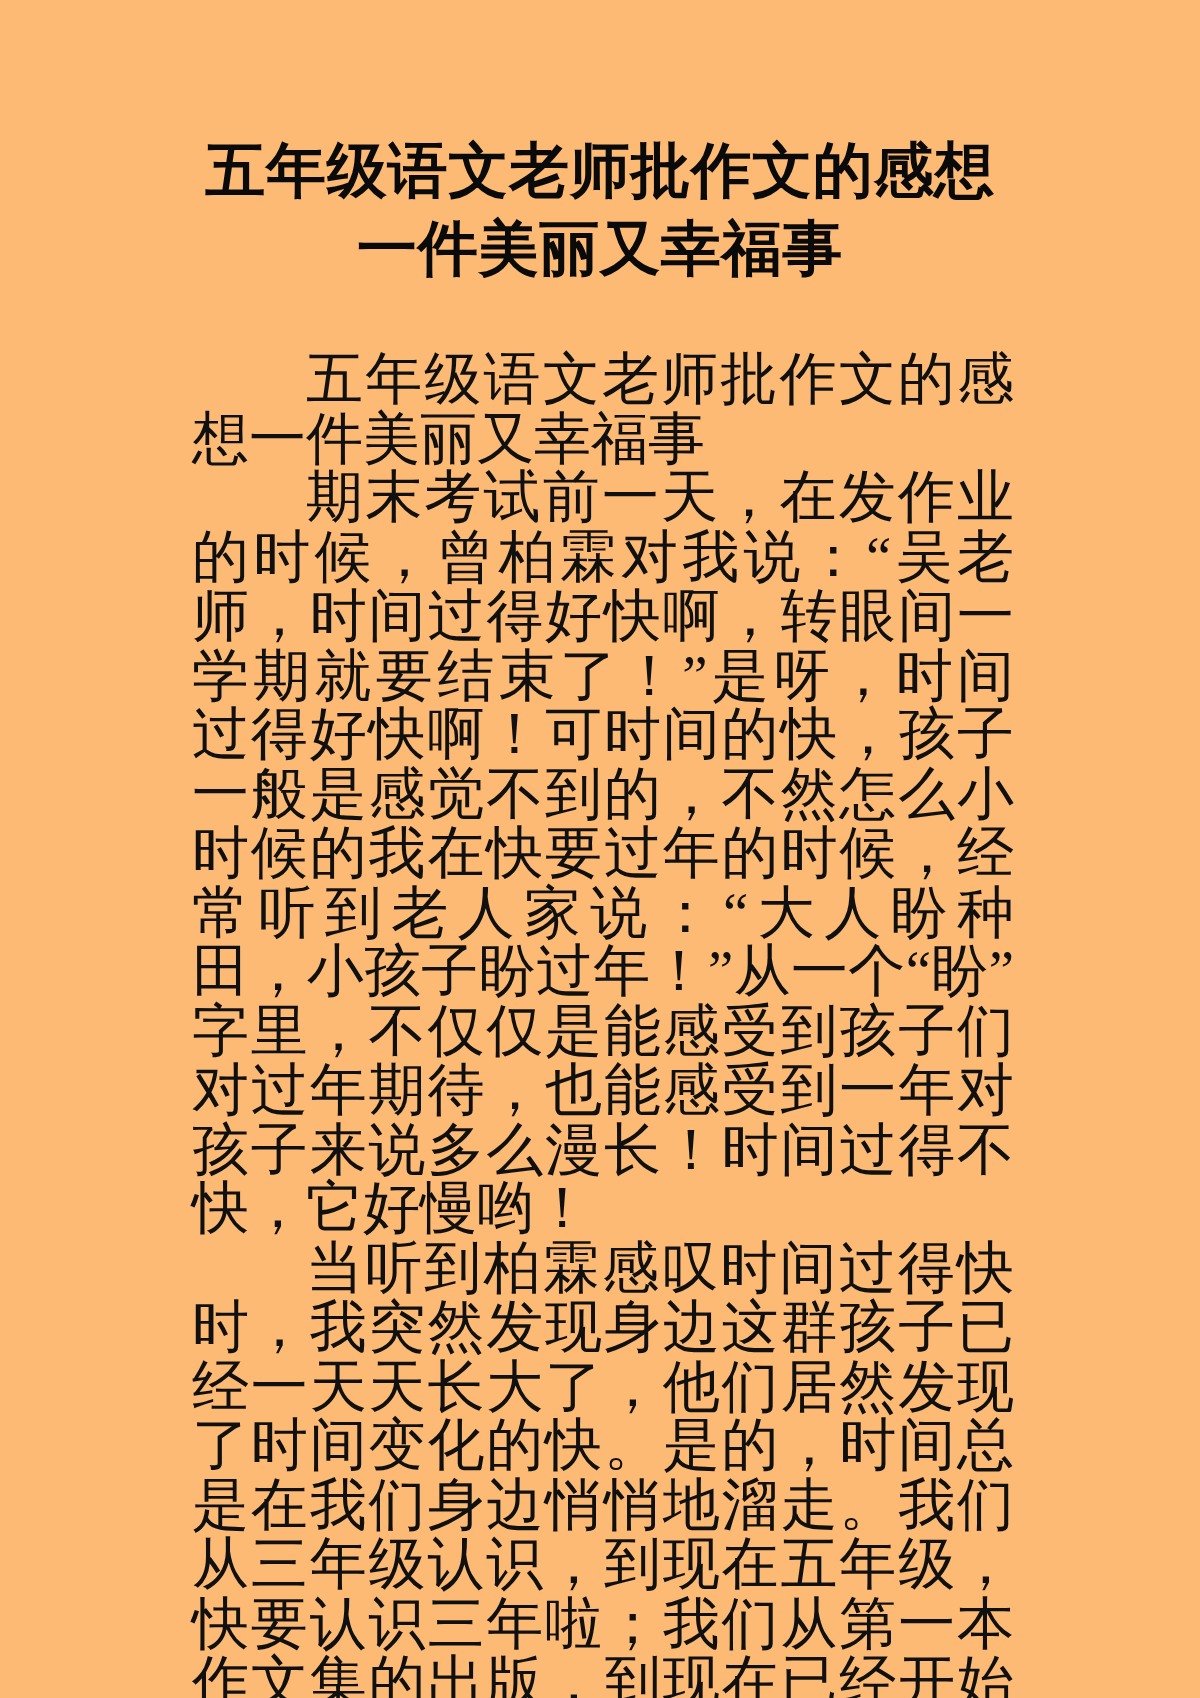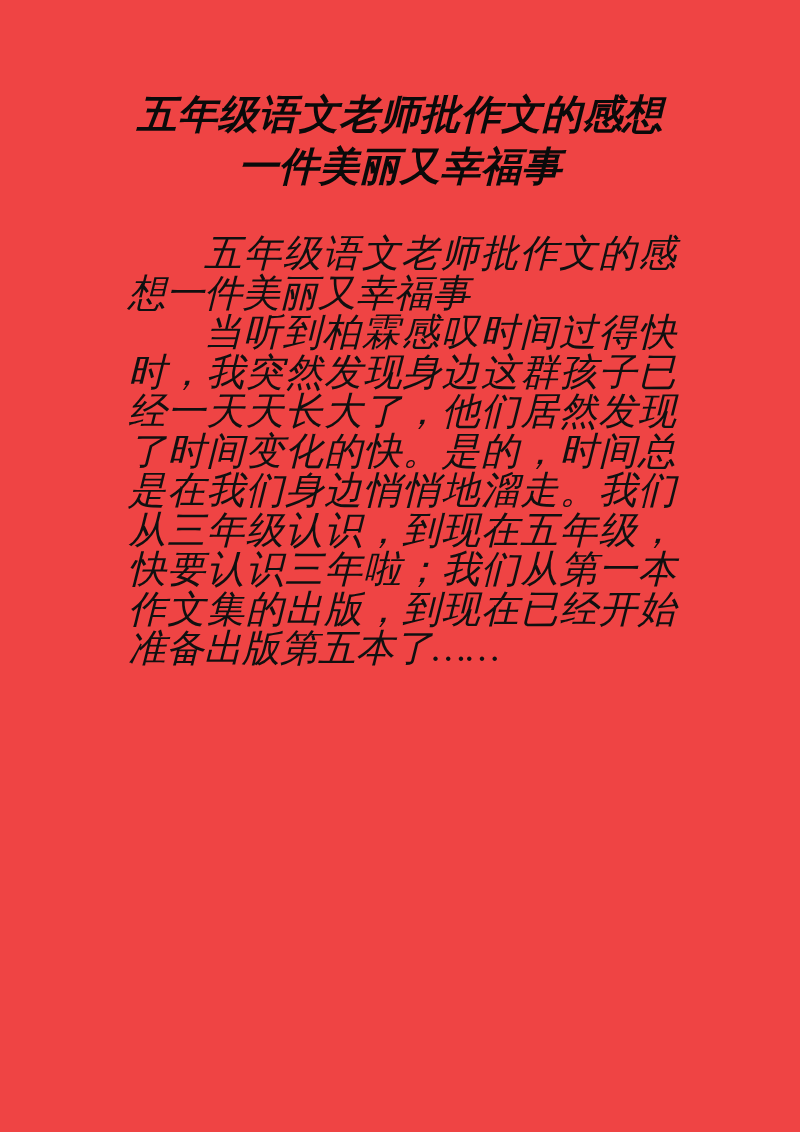--- a/index.html
+++ b/index.html
@@ -7,24 +7,23 @@
     margin: 0;
     padding: 0;
     background: #ffffff;
   }
 
   .page {
     position: relative;
     width: 800px;
     height: 1132px;
     margin: 0 auto;
-    background: #ef4444;
+    background: #fdba74;
     overflow: hidden;
     box-sizing: border-box;
-    font-style: italic;
   }
 
   
   .doc-title {
     position: absolute;
     top: 88px;
     left: 118px;
     width: 564px;
     font-family: "Liberation Sans", "DejaVu Sans", sans-serif;
     font-weight: 700;
@@ -60,17 +59,18 @@
 </style>
 </head>
 <body>
 
 <div class="page">
 
   <h1 class="doc-title">五年级语文老师批作文的感想一件美丽又幸福事</h1>
 
   <div class="doc-body">
     <p>五年级语文老师批作文的感想一件美丽又幸福事</p>
+    <p>期末考试前一天，在发作业的时候，曾柏霖对我说：“吴老师，时间过得好快啊，转眼间一学期就要结束了！”是呀，时间过得好快啊！可时间的快，孩子一般是感觉不到的，不然怎么小时候的我在快要过年的时候，经常听到老人家说：“大人盼种田，小孩子盼过年！”从一个“盼”字里，不仅仅是能感受到孩子们对过年期待，也能感受到一年对孩子来说多么漫长！时间过得不快，它好慢哟！</p>
     <p>当听到柏霖感叹时间过得快时，我突然发现身边这群孩子已经一天天长大了，他们居然发现了时间变化的快。是的，时间总是在我们身边悄悄地溜走。我们从三年级认识，到现在五年级，快要认识三年啦；我们从第一本作文集的出版，到现在已经开始准备出版第五本了……</p>
 
   </div>
 
 </div>
 
 </body></html>

